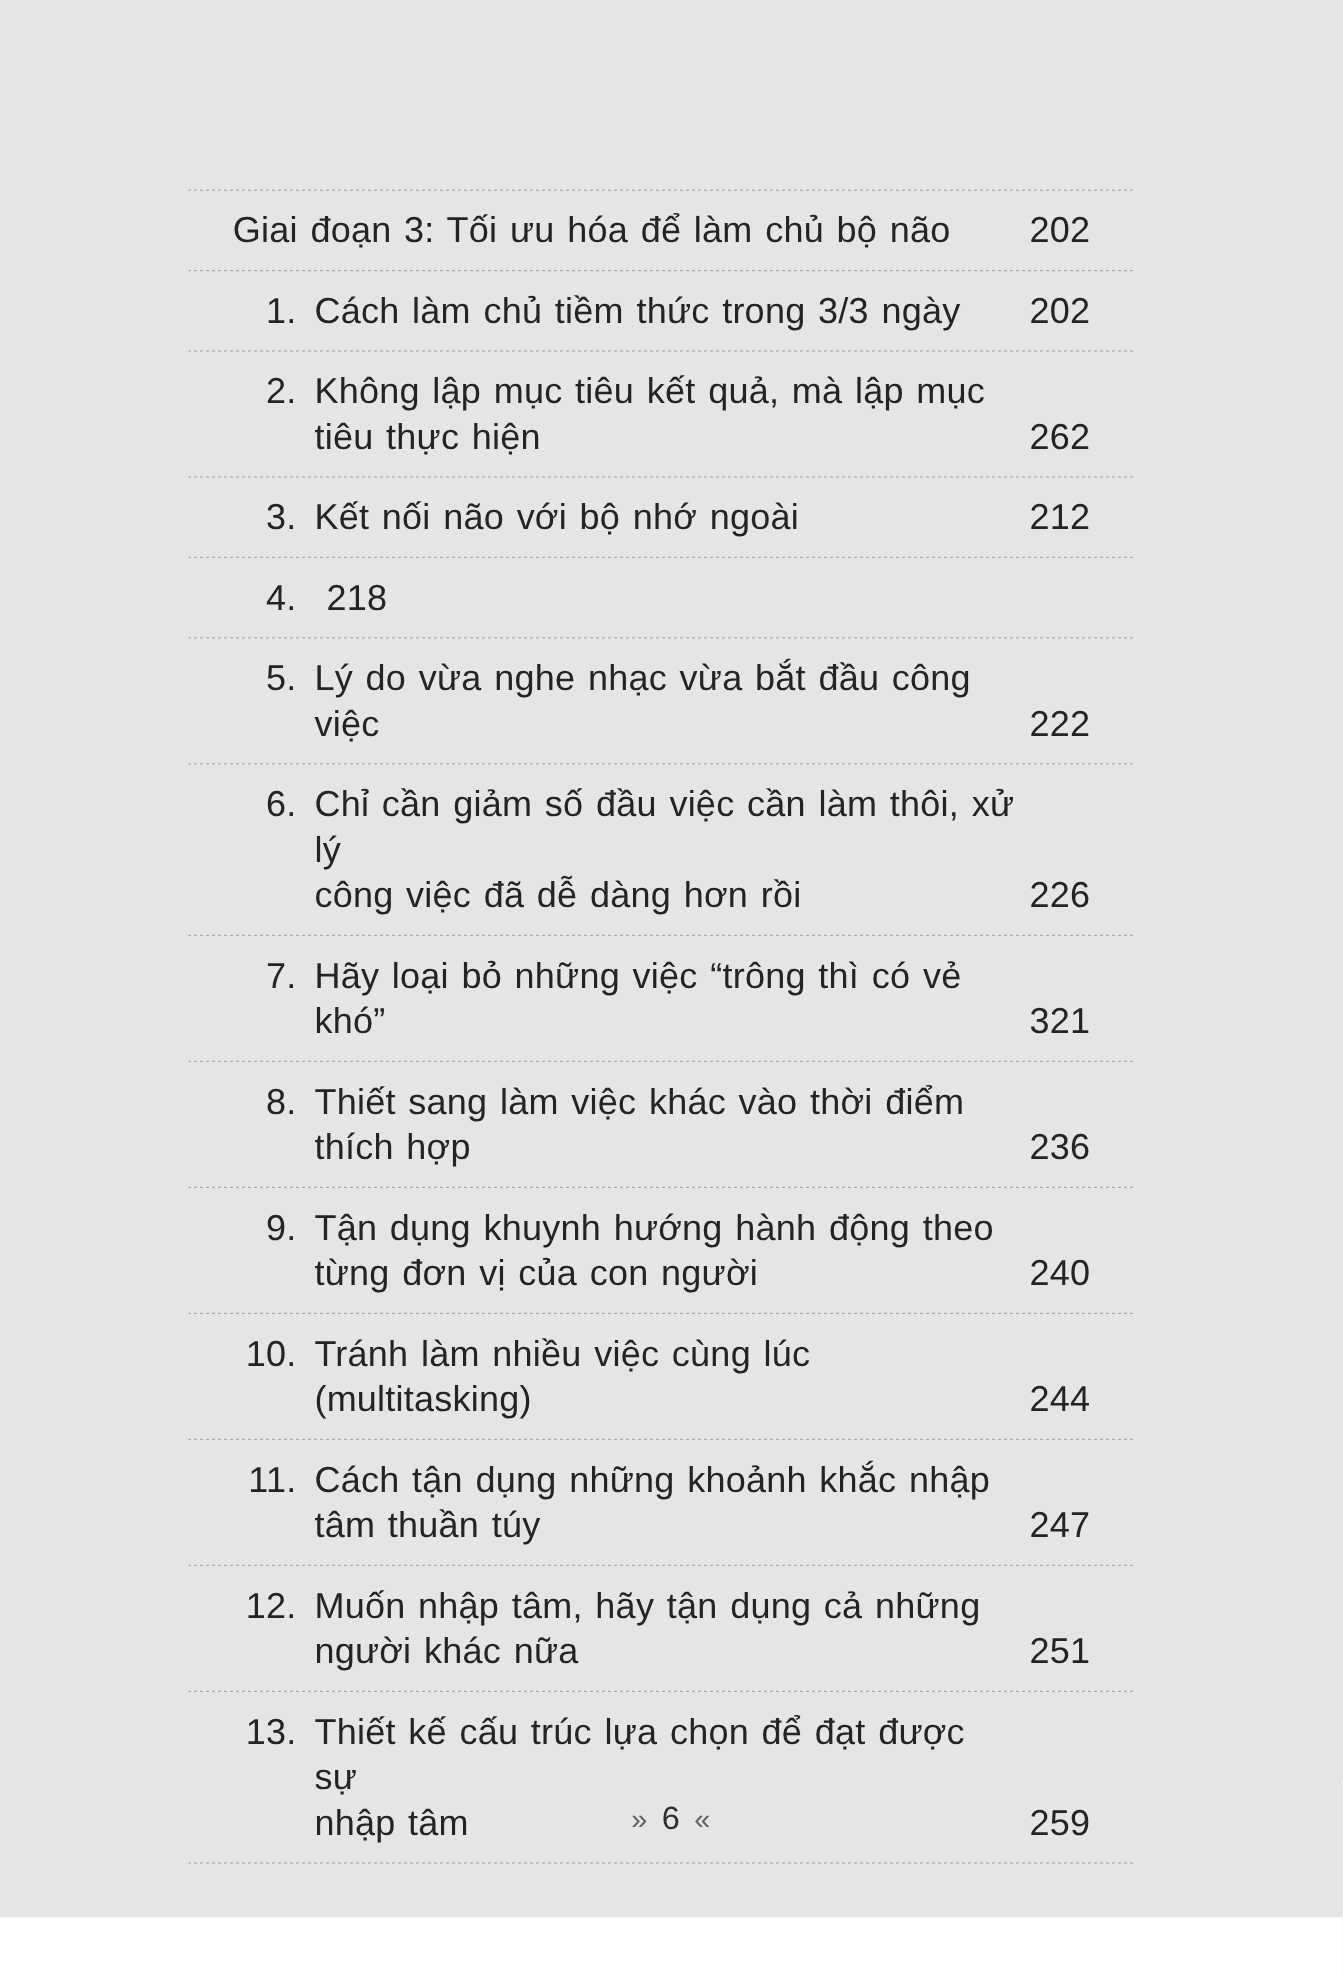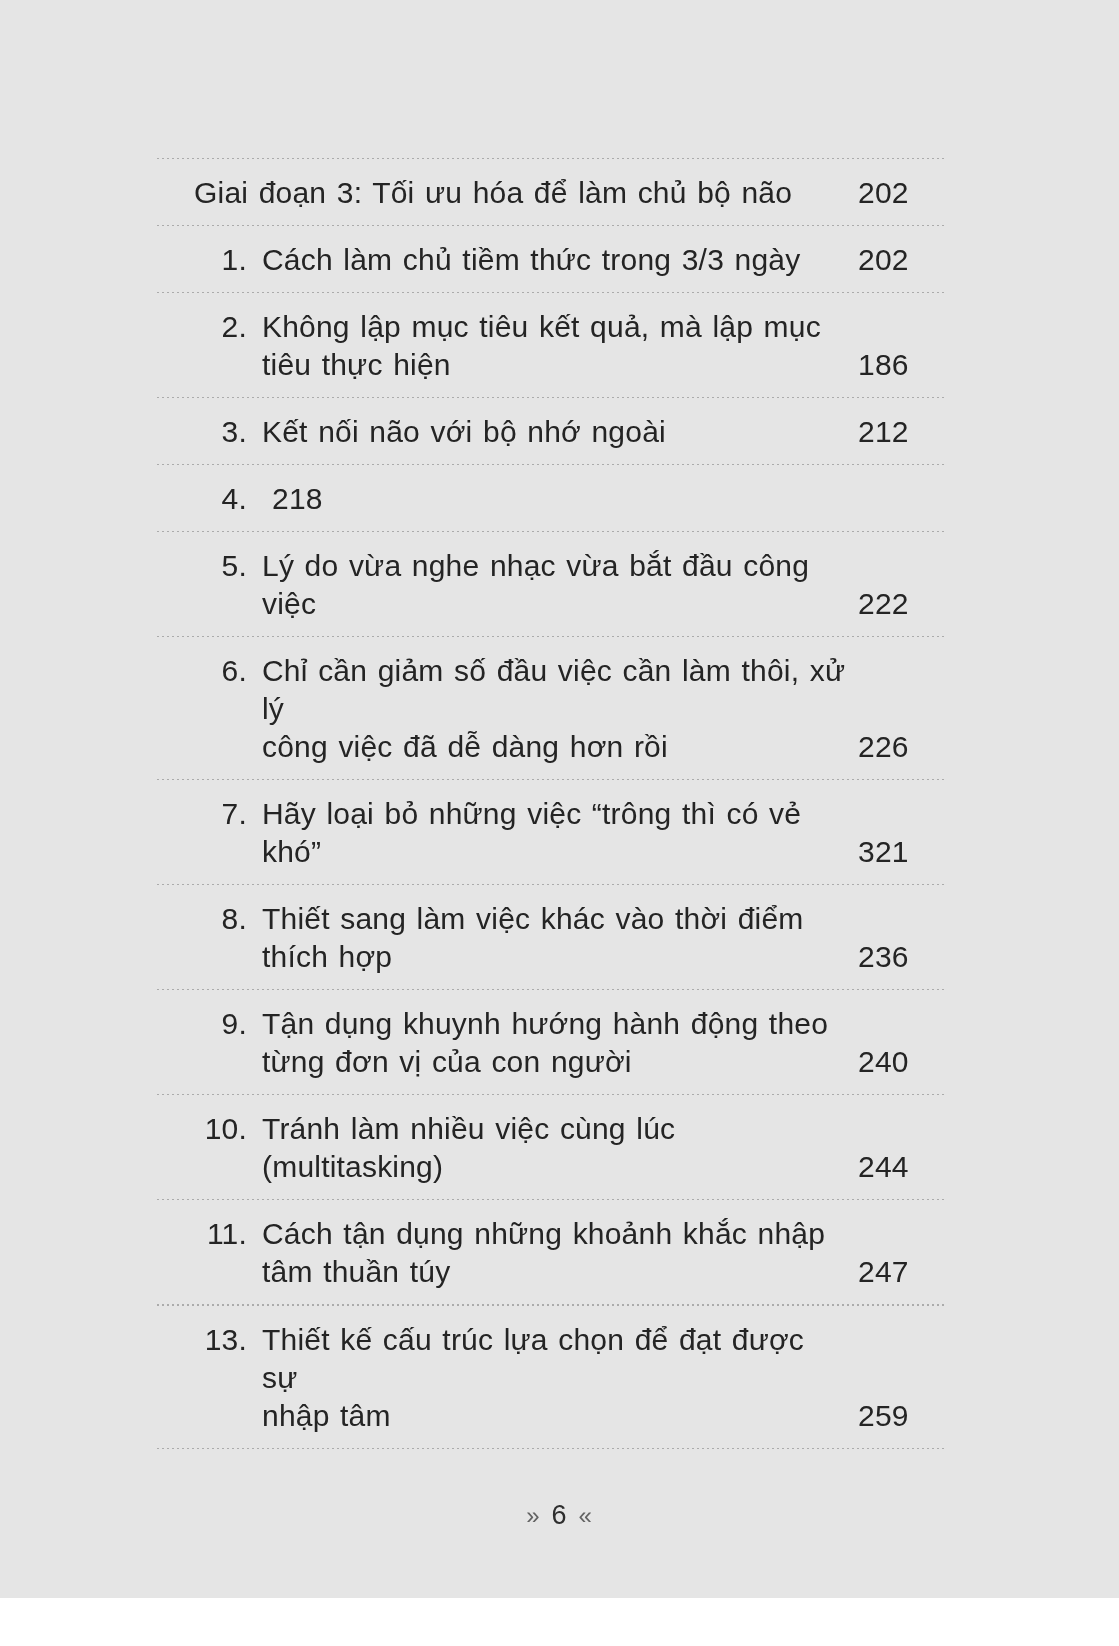--- a/index.html
+++ b/index.html
@@ -91,21 +91,21 @@
     <span class="num">1.</span>
     <span class="txt">Cách làm chủ tiềm thức trong 3/3 ngày</span>
     <span class="pg">202</span>
   </div>
   <div class="dotline"></div>
 
   <div class="toc-row item-row">
     <span class="num">2.</span>
     <span class="txt">Không lập mục tiêu kết quả, mà lập mục
 tiêu thực hiện</span>
-    <span class="pg">186</span>
+    <span class="pg">262</span>
   </div>
   <div class="dotline"></div>
 
   <div class="toc-row item-row">
     <span class="num">3.</span>
     <span class="txt">Kết nối não với bộ nhớ ngoài</span>
     <span class="pg">212</span>
   </div>
   <div class="dotline"></div>
 
@@ -161,20 +161,26 @@
   <div class="dotline"></div>
 
   <div class="toc-row item-row">
     <span class="num">11.</span>
     <span class="txt">Cách tận dụng những khoảnh khắc nhập
 tâm thuần túy</span>
     <span class="pg">247</span>
   </div>
   <div class="dotline"></div>
 
+  <div class="toc-row item-row">
+    <span class="num">12.</span>
+    <span class="txt">Muốn nhập tâm, hãy tận dụng cả những
+người khác nữa</span>
+    <span class="pg">251</span>
+  </div>
   <div class="dotline"></div>
 
   <div class="toc-row item-row">
     <span class="num">13.</span>
     <span class="txt">Thiết kế cấu trúc lựa chọn để đạt được sự
 nhập tâm</span>
     <span class="pg">259</span>
   </div>
   <div class="dotline"></div>
 </div>

